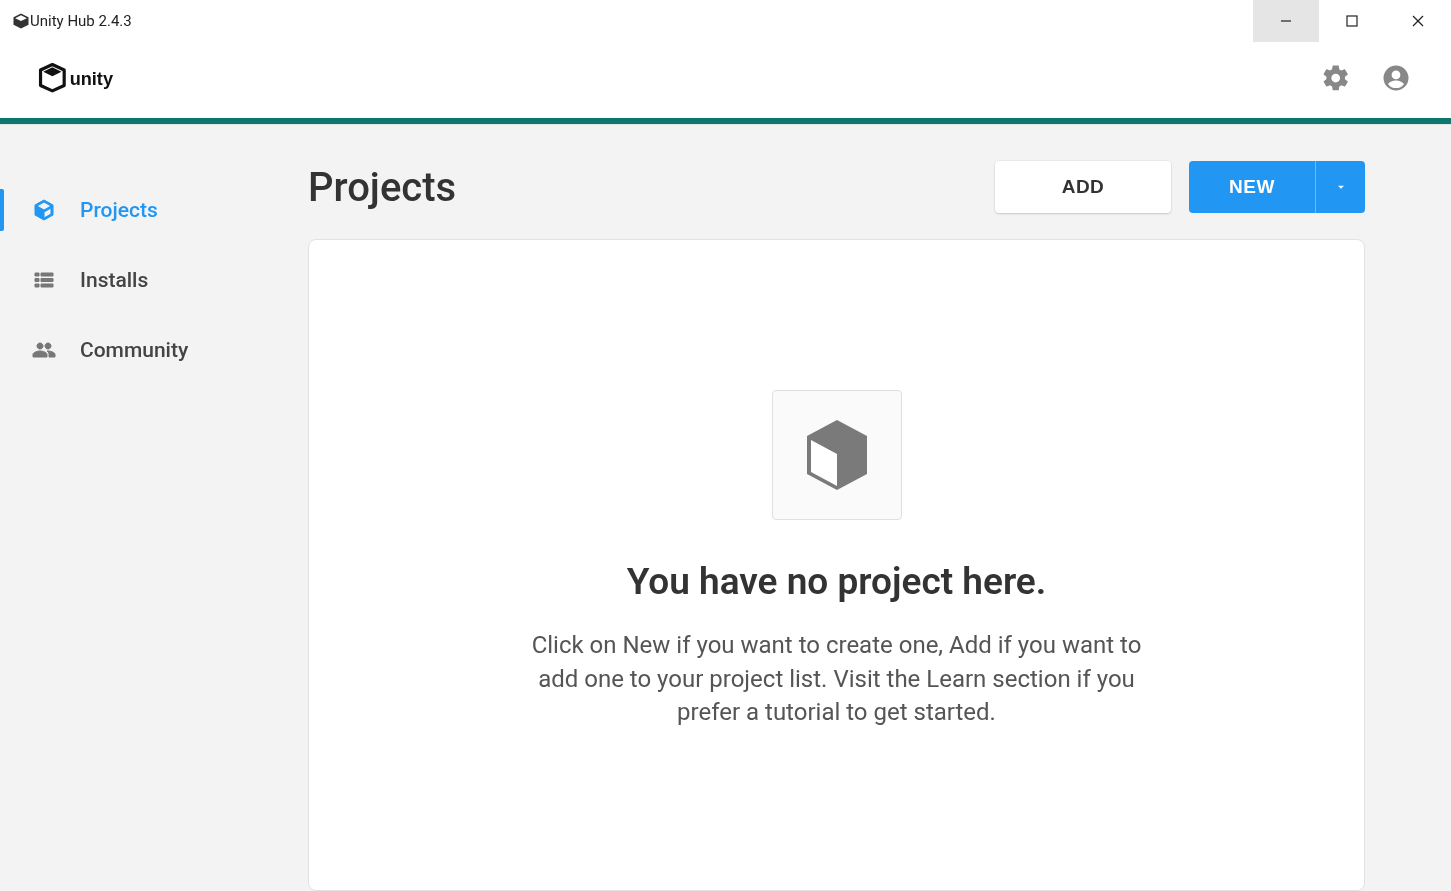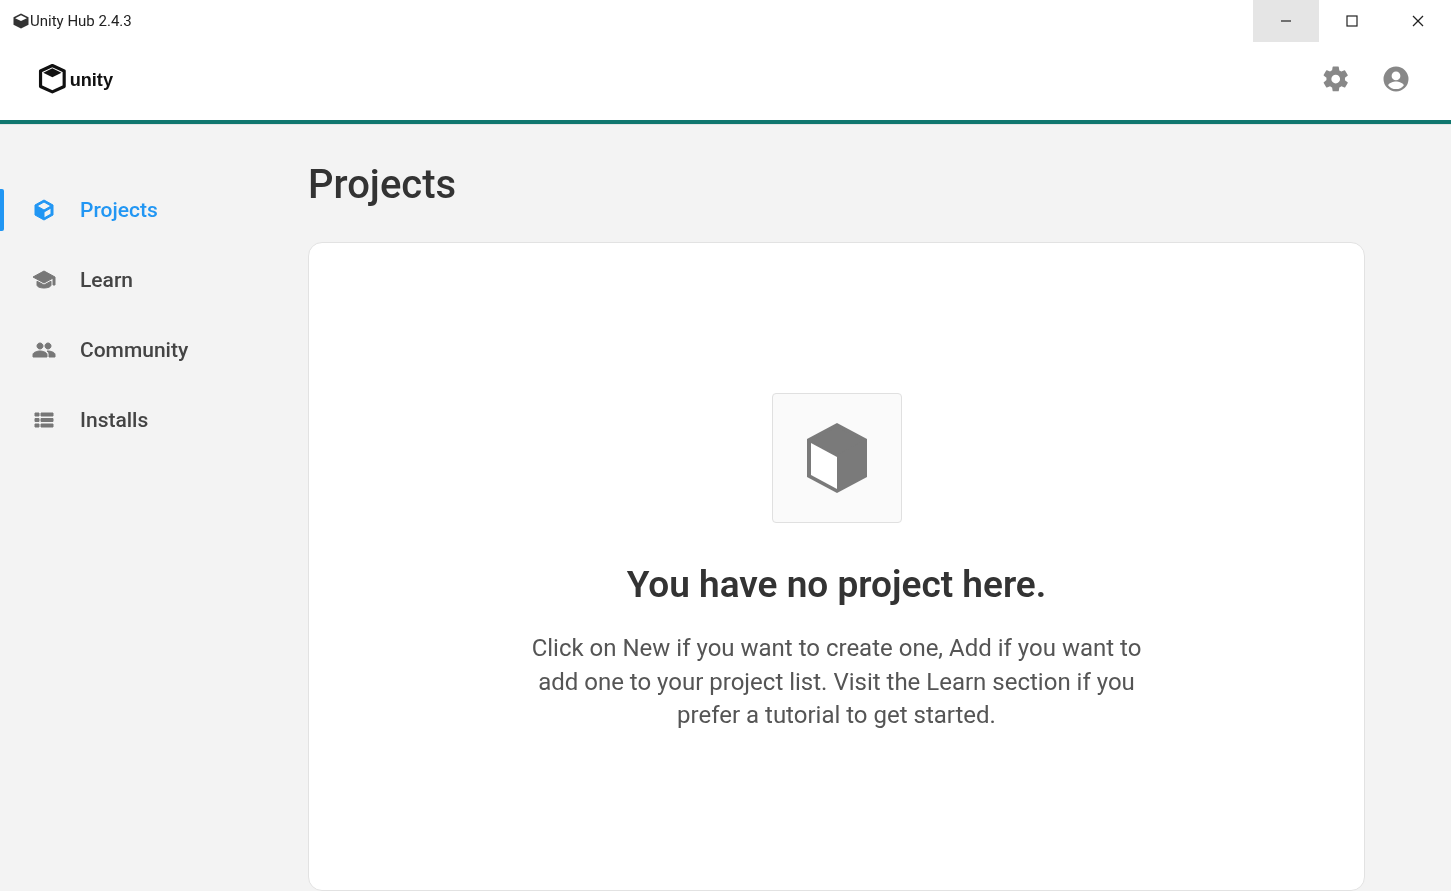--- a/index.html
+++ b/index.html
@@ -10,21 +10,21 @@
   .titlebar-left { display: flex; align-items: center; padding-left: 12px; }
   .titlebar-icon svg { width: 18px; height: 18px; display: block; }
   .titlebar-title { font-size: 15px; color: #222; }
   .win-controls { display: flex; height: 100%; }
   .win-btn { width: 66px; height: 42px; display: flex; align-items: center; justify-content: center; background: transparent; border: none; cursor: pointer; }
   .win-btn.min { background: #e5e5e5; }
   .win-btn svg { width: 14px; height: 14px; stroke: #222; stroke-width: 1.2; fill: none; }
   .win-btn.close svg { stroke-width: 1.2; }
   
   
-  .header { height: 82px; display: flex; align-items: center; justify-content: space-between; padding: 0 40px 0 36px; border-bottom: 4px solid #0f766e; background: #fff; }
+  .header { height: 82px; display: flex; align-items: center; justify-content: space-between; padding: 0 40px 0 36px; border-bottom: 6px solid #0f766e; background: #fff; }
   .brand { display: flex; align-items: center; gap: 10px; }
   .brand svg { width: 100px; height: 40px; }
   .header-icons { display: flex; align-items: center; gap: 30px; }
   .header-icons .hicon { cursor: pointer; }
   .header-icons svg { width: 30px; height: 30px; fill: #888; }
   
   
   .body { display: flex; height: calc(891px - 42px - 82px); background: #f3f3f3; border-top: 1px solid #e4e4e4;}
   
   
@@ -42,21 +42,21 @@
   .page-title { font-size: 40px; font-weight: 500; color: #333; }
   .actions { display: flex; gap: 18px; align-items: stretch; height: 52px; }
   .btn { display: flex; align-items: center; justify-content: center; font-size: 19px; font-weight: 600; letter-spacing: 0.5px; border-radius: 4px; cursor: pointer; border: none; }
   .btn-add { width: 176px; background: #fff; color: #333; box-shadow: 0 1px 2px rgba(0,0,0,0.15), 0 0 0 1px rgba(0,0,0,0.03); }
   .btn-new-group { display: flex; }
   .btn-new { width: 126px; background: #2196f3; color: #fff; border-radius: 4px 0 0 4px; }
   .btn-new-dd { width: 50px; background: #2196f3; color: #fff; border-left: 1px solid rgba(255,255,255,0.35); border-radius: 0 4px 4px 0; display: flex; align-items:center; justify-content:center;}
   .btn-new-dd svg { width: 14px; height: 14px; fill: #fff; }
   
   
-  .panel { flex: 1; background: #fff; border: 1px solid #e2e2e2; border-radius: 14px; display: flex; flex-direction: column; align-items: center; padding-top: 150px; margin-top: 8px; }
+  .panel { flex: 1; background: #fff; border: 1px solid #e2e2e2; border-radius: 8px; display: flex; flex-direction: column; align-items: center; padding-top: 150px; }
   .empty-icon { width: 130px; height: 130px; border: 1px solid #e0e0e0; border-radius: 4px; display:flex; align-items:center; justify-content:center; background:#fafafa; margin-bottom: 40px;}
   .empty-icon svg { width: 72px; height: 78px; }
   .empty-title { font-size: 37px; font-weight: 600; color: #333; margin-bottom: 26px; }
   .empty-desc { font-size: 24px; color: #555; text-align: center; max-width: 640px; line-height: 1.4; }
 </style>
 </head>
 <body>
 
 <div class="titlebar">
   <div class="titlebar-left">
@@ -119,46 +119,49 @@
       <span class="side-icon">
         <svg viewBox="0 0 24 24">
             <path d="M12 2 L21 7 L21 17 L12 22 L3 17 L3 7 Z M12 4 L5 8 L12 12 L19 8 Z M12 14 L12 20 L19 16 L19 10 Z"></path>
           </svg>
       </span>
       <span>Projects</span>
     </div>
     <div class="side-item">
       <span class="side-icon">
         <svg viewBox="0 0 24 24">
-            <path d="M12 3 L1 9 L12 15 L21 10.1 V17 H23 V9 Z M5 13.2 V17 C5 18.7 8.1 20 12 20 S19 18.7 19 17 V13.2 L12 17 Z"></path>
+            <path d="M3 5h4v3H3zM9 5h12v3H9zM3 10.5h4v3H3zM9 10.5h12v3H9zM3 16h4v3H3zM9 16h12v3H9z"></path>
           </svg>
       </span>
-      <span>Learn</span>
+      <span>Installs</span>
     </div>
     <div class="side-item">
       <span class="side-icon">
         <svg viewBox="0 0 24 24">
             <path d="M16 11c1.66 0 3-1.34 3-3s-1.34-3-3-3-3 1.34-3 3 1.34 3 3 3zM8 11c1.66 0 3-1.34 3-3S9.66 5 8 5 5 6.34 5 8s1.34 3 3 3zm0 2c-2.33 0-7 1.17-7 3.5V19h14v-2.5C15 14.17 10.33 13 8 13zm8 0c-.29 0-.62.02-.97.05 1.16.84 1.97 1.97 1.97 3.45V19h6v-2.5c0-2.33-4.67-3.5-7-3.5z"></path>
           </svg>
       </span>
       <span>Community</span>
     </div>
-    <div class="side-item">
-      <span class="side-icon">
-        <svg viewBox="0 0 24 24">
-            <path d="M3 5h4v3H3zM9 5h12v3H9zM3 10.5h4v3H3zM9 10.5h12v3H9zM3 16h4v3H3zM9 16h12v3H9z"></path>
-          </svg>
-      </span>
-      <span>Installs</span>
-    </div>
   </nav>
 
   <main class="main">
     <div class="main-head">
       <h1 class="page-title">Projects</h1>
+      <div class="actions">
+        <button class="btn btn-add">ADD</button>
+        <div class="btn-new-group">
+          <button class="btn btn-new">NEW</button>
+          <button class="btn btn-new-dd">
+            <svg viewBox="0 0 24 24">
+                <path d="M7 10l5 5 5-5z"></path>
+              </svg>
+          </button>
+        </div>
+      </div>
     </div>
 
     <div class="panel">
       <div class="empty-icon">
         <svg viewBox="0 0 72 78">
           <path d="M36 4 L66 20 L66 58 L36 74 L6 58 L6 20 Z" fill="#7a7a7a"></path>
           <path d="M36 8 L62 22 L36 36 L10 22 Z" fill="#7a7a7a"></path>
           <path d="M36 38 L36 70 L10 56 L10 24 Z" fill="#fff"></path>
         </svg>
       </div>

